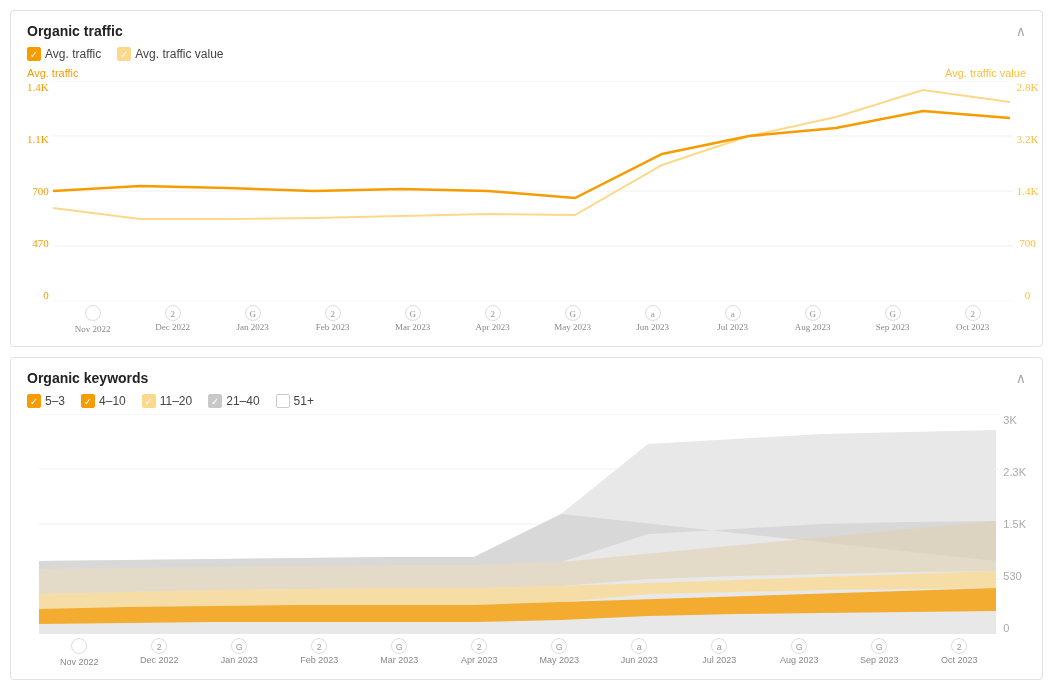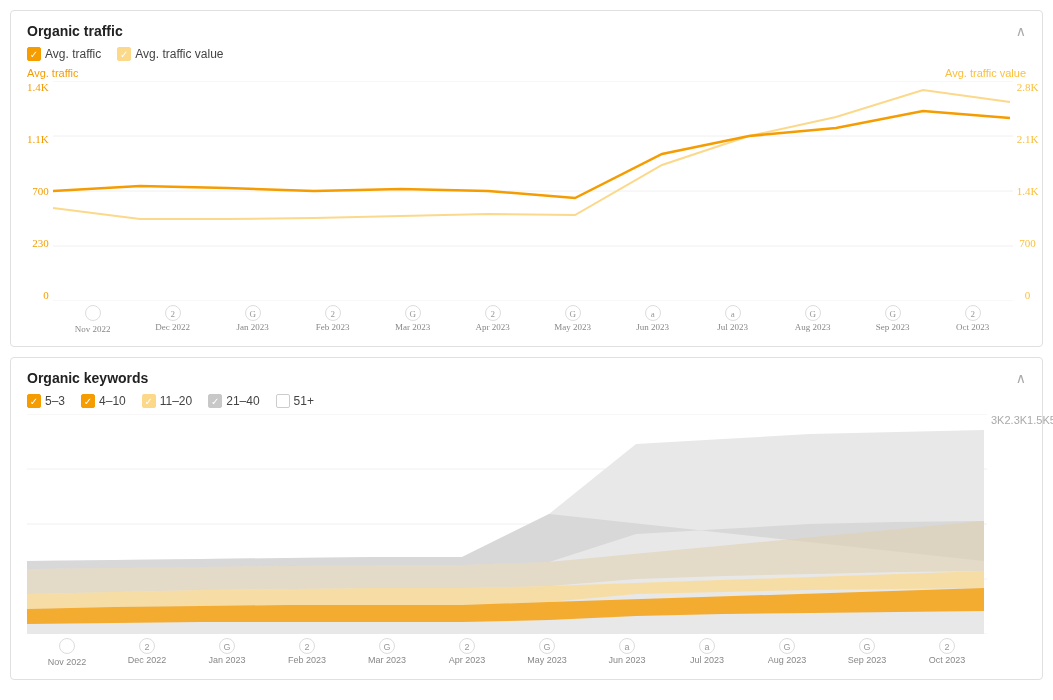--- a/index.html
+++ b/index.html
@@ -146,21 +146,21 @@
     <span class="axis-label-title-right">Avg. traffic value</span>
   </div>
 
   <div class="chart-container">
     <div style="display:flex; position:relative;font-family:Liberation Serif, serif;">
 
       <div style="width:36px; display:flex; flex-direction:column; justify-content:space-between; align-items:flex-end; padding-right:4px; color:#f59c00; font-size:11px; height:220px;">
         <span>1.4K</span>
         <span>1.1K</span>
         <span>700</span>
-        <span>230</span>
+        <span>470</span>
         <span>0</span>
       </div>
 
       <div style="flex:1; position:relative;">
         <svg class="chart-svg" height="220" viewBox="0 0 960 220" preserveAspectRatio="none">
 
           <line x1="0" y1="0" x2="960" y2="0" class="grid-line"></line>
           <line x1="0" y1="55" x2="960" y2="55" class="grid-line"></line>
           <line x1="0" y1="110" x2="960" y2="110" class="grid-line"></line>
           <line x1="0" y1="165" x2="960" y2="165" class="grid-line"></line>
@@ -218,21 +218,21 @@
           </div>
           <div style="text-align:center; font-size:9px; color:#888; width:80px;">
             <div class="month-badge">2</div>
             <div>Oct 2023</div>
           </div>
         </div>
       </div>
 
       <div style="width:40px; display:flex; flex-direction:column; justify-content:space-between; align-items:center; padding-left:4px; color:#fbbf3b; font-size:11px; height:220px;">
         <span>2.8K</span>
-        <span>2.1K</span>
+        <span>3.2K</span>
         <span>1.4K</span>
         <span>700</span>
         <span>0</span>
       </div>
     </div>
   </div>
 </div>
 
 <div class="section">
   <div class="section-header">
@@ -342,21 +342,21 @@
             <div class="month-badge">G</div>
             <div>Sep 2023</div>
           </div>
           <div style="text-align:center; font-size:9px; color:#888; width:80px;">
             <div class="month-badge">2</div>
             <div>Oct 2023</div>
           </div>
         </div>
       </div>
 
-      <div style="width:40px; display:flex; flex-direction:row; justify-content:space-between; align-items:flex-start; padding-left:4px; color:#aaa; font-size:11px; height:220px;">
+      <div style="width:40px; display:flex; flex-direction:column; justify-content:space-between; align-items:flex-start; padding-left:4px; color:#aaa; font-size:11px; height:220px;">
         <span>3K</span>
         <span>2.3K</span>
         <span>1.5K</span>
         <span>530</span>
         <span>0</span>
       </div>
     </div>
   </div>
 </div>
 

